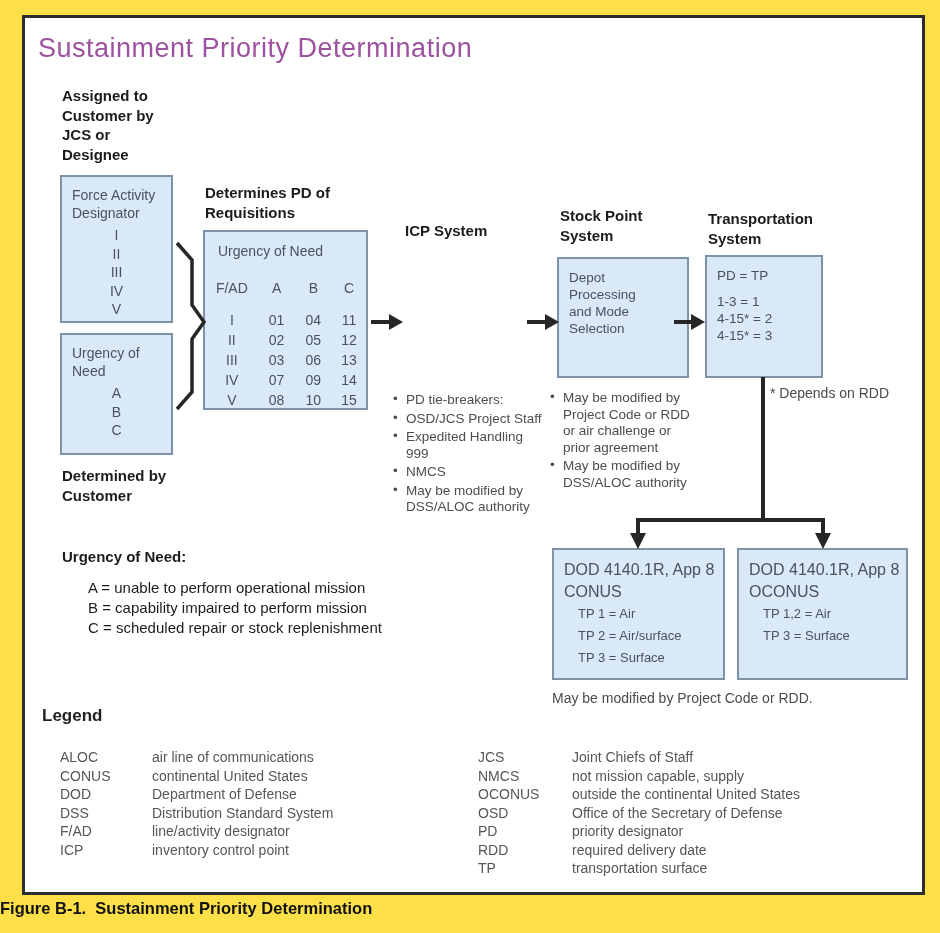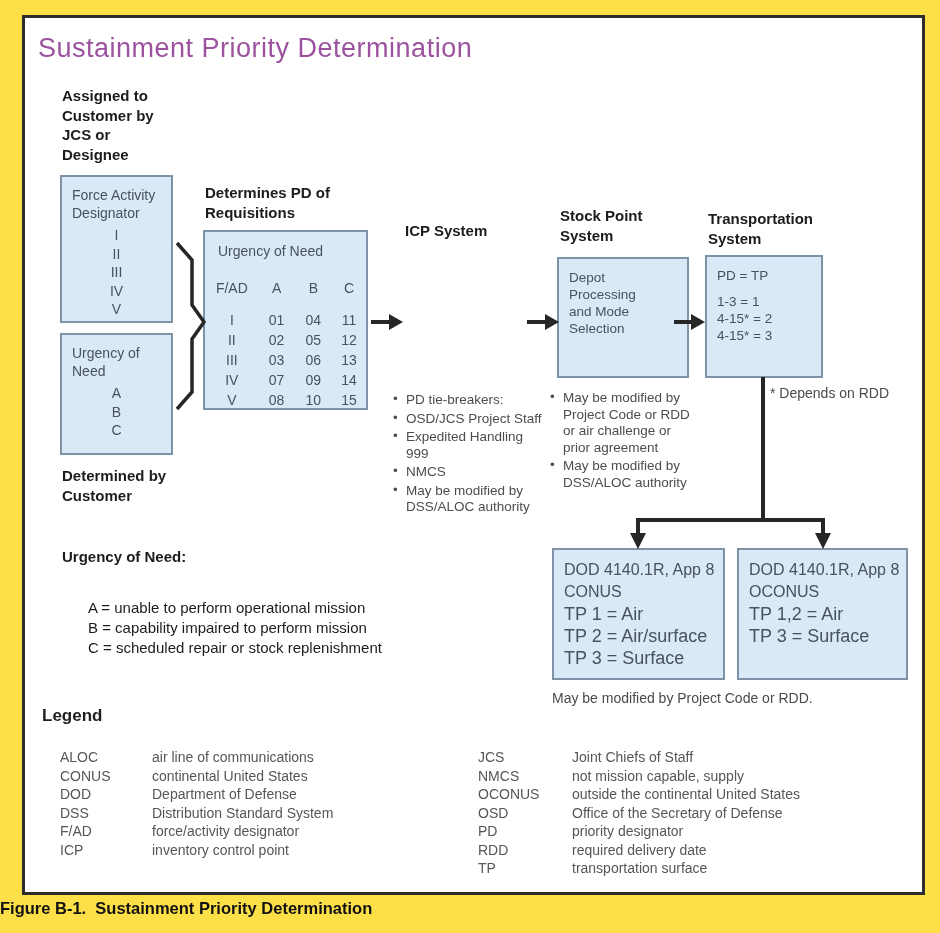--- a/index.html
+++ b/index.html
@@ -18,21 +18,21 @@
   .bullet-dot { position:absolute; left:0; top:-1px; }
   .pd-title { position:absolute; left:13px; top:11px; font-size:14px; }
   .pd-head, .pd-row { display:flex; font-size:14px; }
   .pd-c0 { width:54px; text-align:center; }
   .pd-c1 { width:36px; text-align:center; }
   .pd-c2 { width:38px; text-align:center; }
   .pd-c3 { width:34px; text-align:center; }
   .pd-head { position:absolute; left:0; top:48px; width:100%; }
   .pd-body { position:absolute; left:0; top:78px; width:100%; line-height:20px; }
   .dodline { font-size:16px; line-height:22px; }
-  .dodtp { font-size:18px; line-height:22px; white-space:pre-line; }
+  .dodtp { font-size:13px; line-height:22px; margin-left:14px; white-space:pre-line; }
   .graynote { font-size:14px; color:#4a4a4a; }
   .defs { font-size:15px; line-height:20px; color:#1c1c1c; white-space:pre-line; }
   .legend-row { display:flex; font-size:14px; line-height:18.5px; color:#565656; }
   .legend-abbr { flex:none; }
   .caption { width:940px; text-align:left; font-weight:bold; font-size:16.5px; white-space:pre-wrap; color:#111; }
   svg { pointer-events:none; }
 </style>
 </head>
 <body>
 
@@ -156,21 +156,21 @@
   <div class="abs box" style="left:737px; top:548px; width:171px; height:132px; padding:9px 0 0 10px;">
     <div class="dodline">DOD 4140.1R, App 8</div>
     <div class="dodline">OCONUS</div>
     <div class="dodtp">TP 1,2 = Air
 TP 3 = Surface</div>
   </div>
 
   <div class="abs graynote" style="left:552px; top:690px; font-size:14px;">May be modified by Project Code or RDD.</div>
 
   <div class="abs blabel" style="left:62px; top:547px;">Urgency of Need:</div>
-  <div class="abs defs" style="left:88px; top:578px;margin-top:20px;">A = unable to perform operational mission
+  <div class="abs defs" style="left:88px; top:578px;">A = unable to perform operational mission
 B = capability impaired to perform mission
 C = scheduled repair or stock replenishment</div>
 
   <div class="abs" style="left:42px; top:706px; font-weight:bold; font-size:17px;">Legend</div>
 
   <div class="abs" style="left:60px; top:748px;">
     <div class="legend-row">
         <span class="legend-abbr" style="width:92px;">ALOC</span>
         <span>air line of communications</span>
       </div>
@@ -181,21 +181,21 @@
     <div class="legend-row">
         <span class="legend-abbr" style="width:92px;">DOD</span>
         <span>Department of Defense</span>
       </div>
     <div class="legend-row">
         <span class="legend-abbr" style="width:92px;">DSS</span>
         <span>Distribution Standard System</span>
       </div>
     <div class="legend-row">
         <span class="legend-abbr" style="width:92px;">F/AD</span>
-        <span>force/activity designator</span>
+        <span>line/activity designator</span>
       </div>
     <div class="legend-row">
         <span class="legend-abbr" style="width:92px;">ICP</span>
         <span>inventory control point</span>
       </div>
   </div>
 
   <div class="abs" style="left:478px; top:748px;">
     <div class="legend-row">
         <span class="legend-abbr" style="width:94px;">JCS</span>

